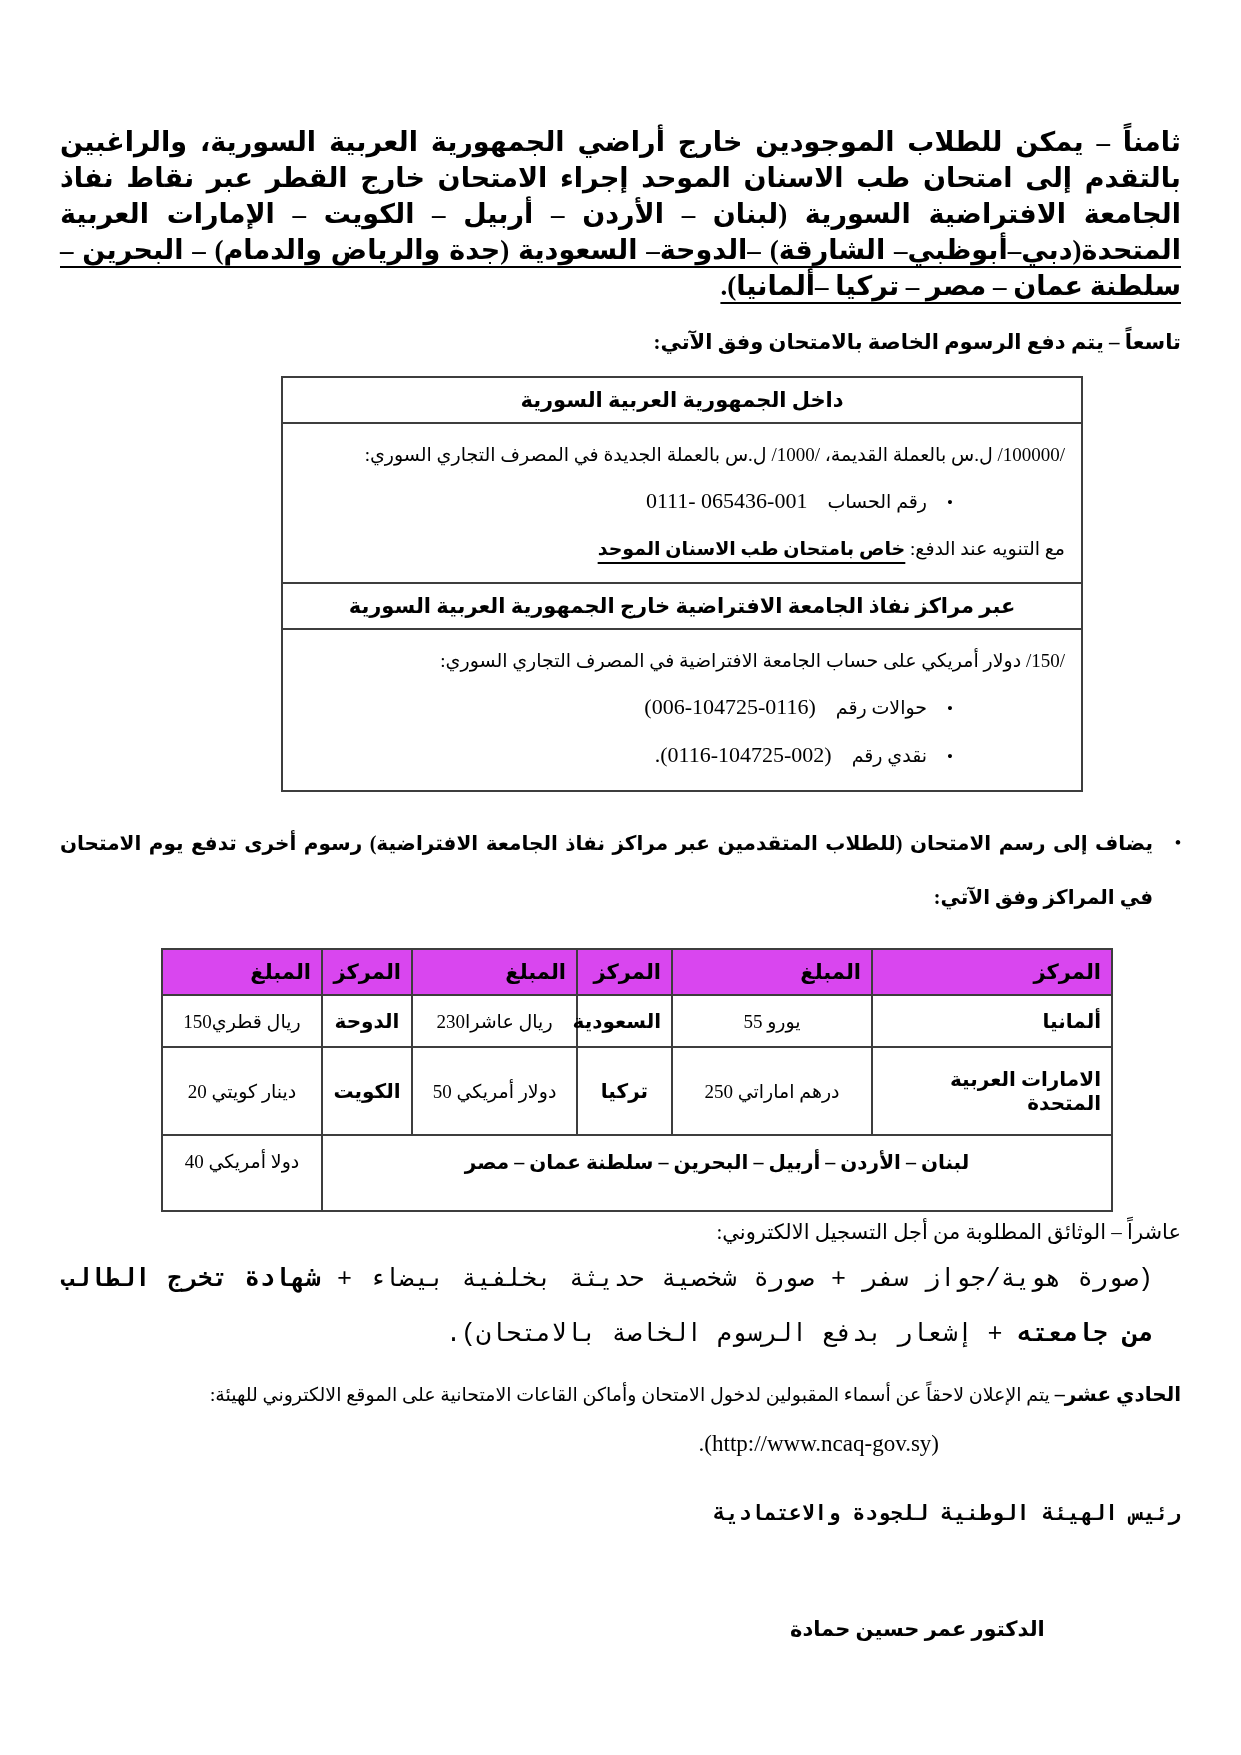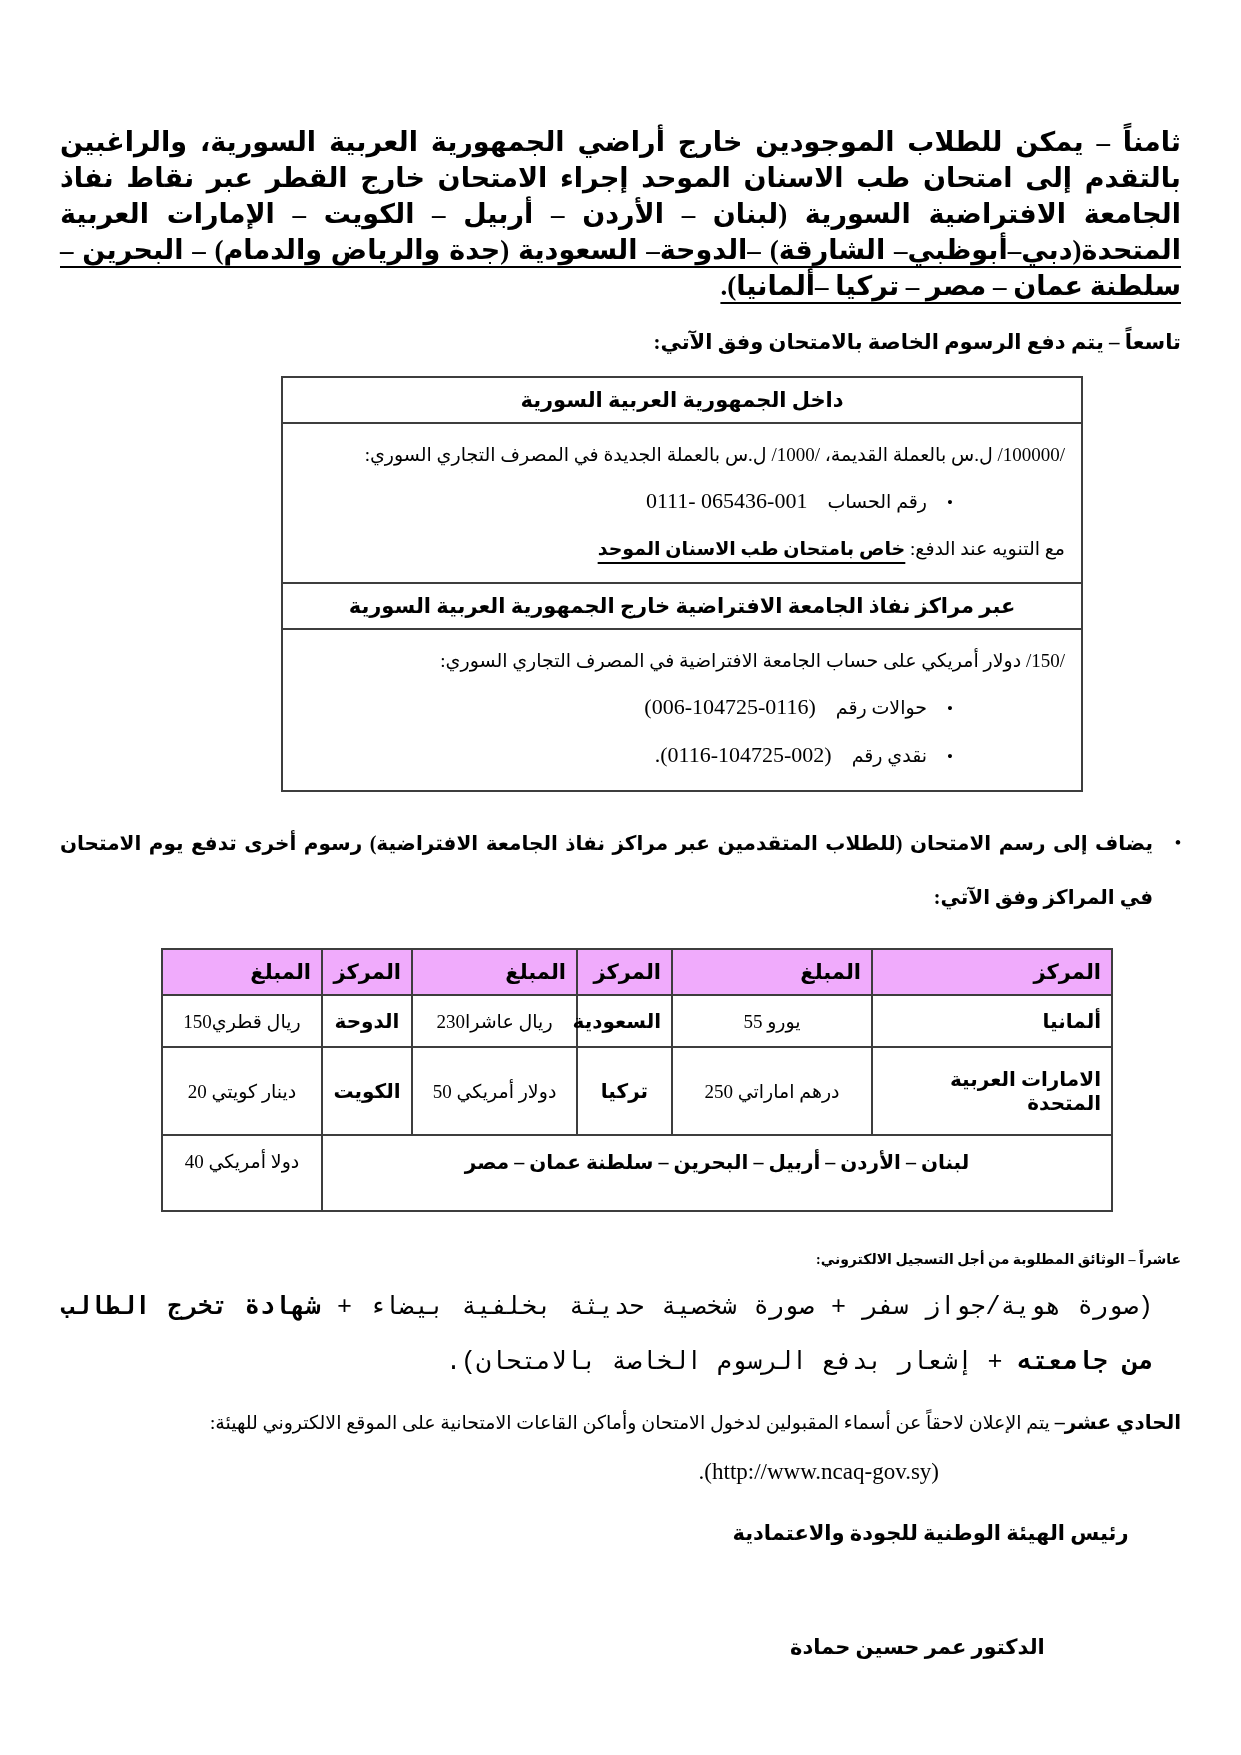--- a/index.html
+++ b/index.html
@@ -57,45 +57,45 @@
   
   .t2 {
     width:950px; margin-right:68px; margin-top:24px;
     border-collapse:collapse; border:2px solid #3d3d3d;
     table-layout:fixed;
   }
   .t2 td {
     border:2px solid #3d3d3d; vertical-align:middle; padding:6px 10px;
   }
   .t2 .hd {
-    background:#f0abfc; font-size:21px; font-weight:bold;
+    background:#d946ef; font-size:21px; font-weight:bold;
     text-align:right; height:46px;
   }
   .t2 .center-main { font-size:20px; font-weight:bold; text-align:right; }
   .t2 .center-mid { font-size:20px; font-weight:bold; text-align:center;border-radius:8px; }
   .t2 .amt {
     direction:ltr; text-align:center; font-size:19px;
     font-family:"Liberation Serif","DejaVu Sans",sans-serif;
   }
   .t2 .row1 td { height:52px; }
   .t2 .row2 td { height:88px; }
   .t2 .row3 td { height:76px; }
   .t2 .merged { font-size:20px; font-weight:bold; text-align:center; vertical-align:top; padding-top:14px; }
   .t2 .amt40 { vertical-align:top; padding-top:14px; }
   
-  .h10 { font-size:14px; font-weight:bold; line-height:40px; margin-top:28px; }
+  .h10 { font-size:21px; font-weight:normal; line-height:40px; }
   .docs { font-size:25px; line-height:55px; text-align:justify; padding-right:28px;font-family:Liberation Mono, monospace; }
   .s11 { font-size:19px; line-height:52px; text-align:justify; margin-top:6px; }
   .s11 .lbl { font-weight:bold; font-size:20px; }
   .url-line { text-align:right; padding-left:0; padding-right:242px; margin-top:2px; line-height:42px; }
   .url-line .ltrnum { font-size:23px; }
   
   .sig-title {
-    font-size:21px; font-weight:bold; margin-top:20px;
-    text-align:center; padding-left:620px; white-space:nowrap; line-height:36px;
+    font-size:21px; font-weight:bold; margin-top:30px;
+    text-align:right; padding-left:620px; white-space:nowrap; line-height:36px;font-family:Liberation Mono, monospace;
   }
   .sig-name {
     font-size:21px; font-weight:bold; margin-top:78px;
     text-align:left; padding-left:730px; white-space:nowrap; line-height:36px;
   }
 </style>
 </head>
 <body>
 
 <div class="p1"><span>ثامناً – يمكن للطلاب الموجودين خارج أراضي الجمهورية العربية السورية، والراغبين بالتقدم إلى امتحان طب الاسنان الموحد إجراء الامتحان خارج القطر عبر نقاط نفاذ الجامعة الافتراضية السورية (لبنان – الأردن – أربيل – الكويت – الإمارات العربية </span><u>المتحدة(دبي–أبوظبي– الشارقة) –الدوحة– السعودية (جدة والرياض والدمام) – البحرين – سلطنة عمان – مصر – تركيا –ألمانيا).</u></div>

